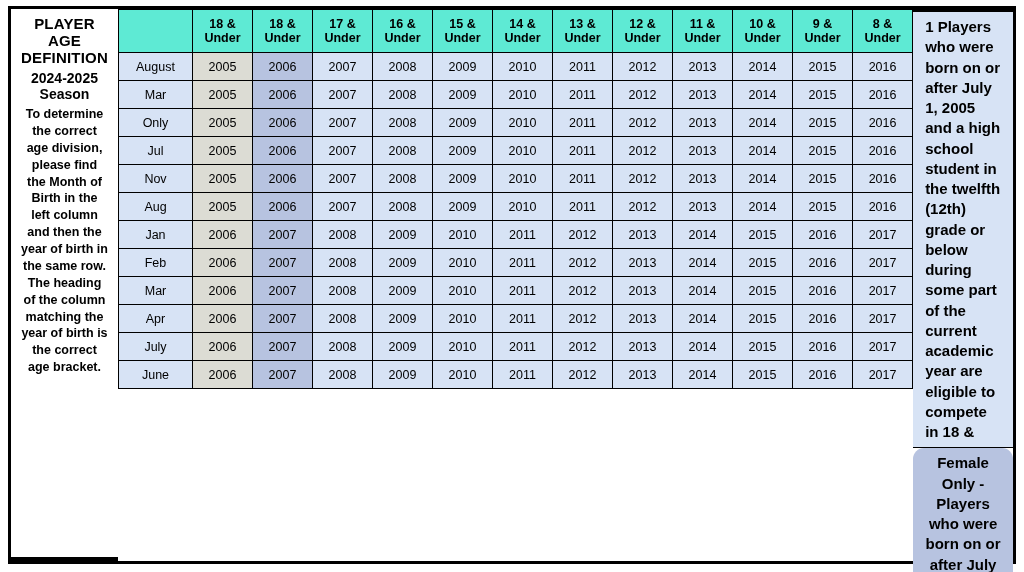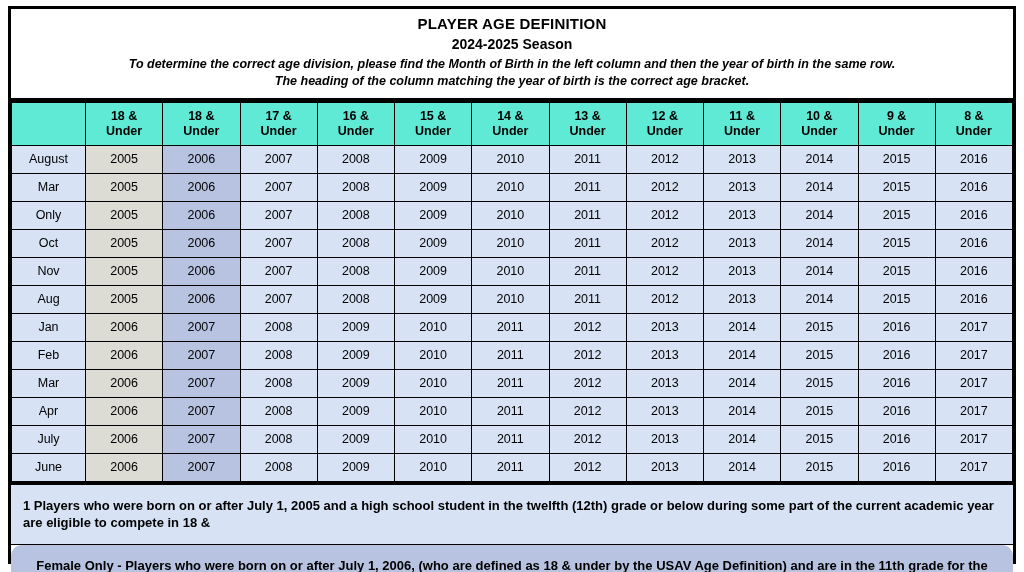--- a/index.html
+++ b/index.html
@@ -18,21 +18,20 @@
   }
   .frame {
     position: absolute;
     left: 8px;
     top: 6px;
     width: 1008px;
     height: 558px;
     box-sizing: border-box;
     border: 3px solid #000000;
     display: flex;
-    flex-direction: column;
   }
   
   .header {
     box-sizing: border-box;
     padding: 6px 10px 8px 10px;
     text-align: center;
     border-bottom: 4px solid #000000;
   }
   .header .title {
     font-size: 15px;
@@ -42,21 +41,20 @@
   }
   .header .season {
     font-size: 14px;
     font-weight: bold;
     margin-bottom: 4px;
   }
   .header .instr {
     font-size: 12.5px;
     font-weight: bold;
     line-height: 1.35;
-    font-style: italic;
   }
   
   .tablewrap {
     flex: 1 1 auto;
     padding: 0;
   }
   table.agegrid {
     border-collapse: collapse;
     width: 100%;
     table-layout: fixed;
@@ -87,22 +85,22 @@
   td.col0 { background: #dcdcd4; }
   td.col1 { background: #b7c3e0; }
   td.coln { background: #d7e3f5; }
 
   
   .notes {
     border-top: 3px solid #000000;
   }
   .note {
     box-sizing: border-box;
-    padding: 12px 12px;
-    font-size: 13px;
+    padding: 5px 12px;
+    font-size: 15px;
     font-weight: bold;
     text-align: center;
     line-height: 1.35;
   }
   .note1 {
     background: #d7e3f5;
     border-bottom: 1px solid #000000;
     text-align: left;
   }
   .note2 {
@@ -222,21 +220,21 @@
               <td class="coln">2009</td>
               <td class="coln">2010</td>
               <td class="coln">2011</td>
               <td class="coln">2012</td>
               <td class="coln">2013</td>
               <td class="coln">2014</td>
               <td class="coln">2015</td>
               <td class="coln">2016</td>
             </tr>
             <tr>
-              <td class="month">Oct</td>
+              <td class="month">Jul</td>
               <td class="col0">2005</td>
               <td class="col1">2006</td>
               <td class="coln">2007</td>
               <td class="coln">2008</td>
               <td class="coln">2009</td>
               <td class="coln">2010</td>
               <td class="coln">2011</td>
               <td class="coln">2012</td>
               <td class="coln">2013</td>
               <td class="coln">2014</td>

